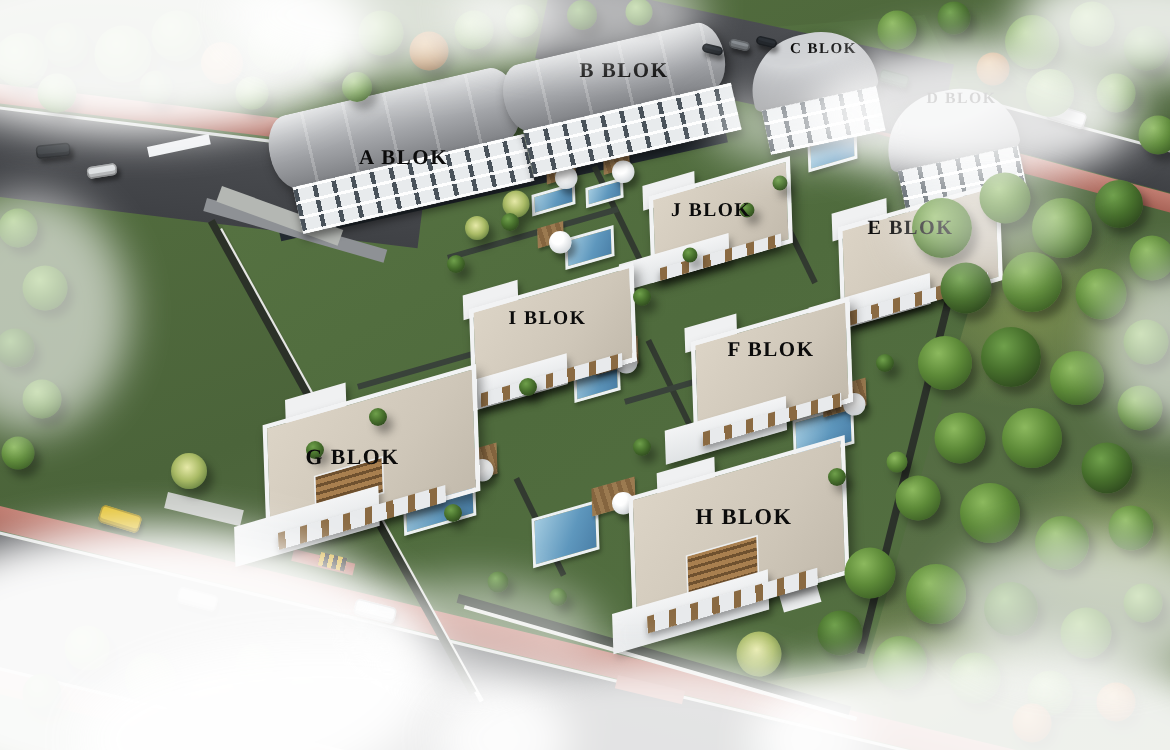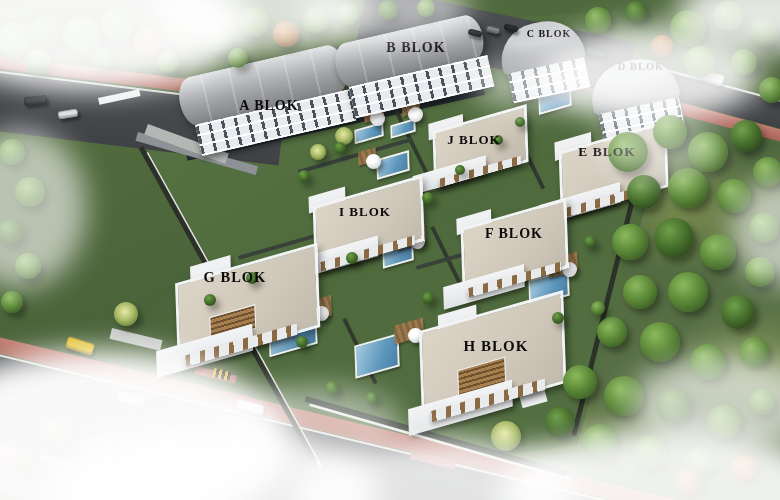--- a/index.html
+++ b/index.html
@@ -93,21 +93,21 @@
   
   .blok-label{position:absolute;z-index:8;transform:translate(-50%,-50%);
     font-family:"Liberation Serif",serif;font-weight:700;color:#0b0b0b;
     letter-spacing:1px;white-space:nowrap;}
   .lbl-a{left:269px;top:78px;font-size:14px;margin-top:28px;}
   .lbl-b{left:416px;top:48px;font-size:14px;}
   .lbl-c{left:549px;top:33px;font-size:10px;}
   .lbl-d{left:641px;top:66px;font-size:10.5px;}
   .lbl-e{left:607px;top:152px;font-size:13.5px;text-align:right;}
   .lbl-f{left:514px;top:234px;font-size:14px;}
-  .lbl-g{left:235px;top:277px;font-size:14.5px;}
+  .lbl-g{left:235px;top:306px;font-size:14.5px;}
   .lbl-h{left:496px;top:346px;font-size:15px;}
   .lbl-i{left:365px;top:212px;font-size:13px;}
   .lbl-j{left:474px;top:140px;font-size:13px;}
 </style>
 </head>
 <body>
 
 <div id="scene">
   <div class="base"></div>
   <div class="lawn"></div>

